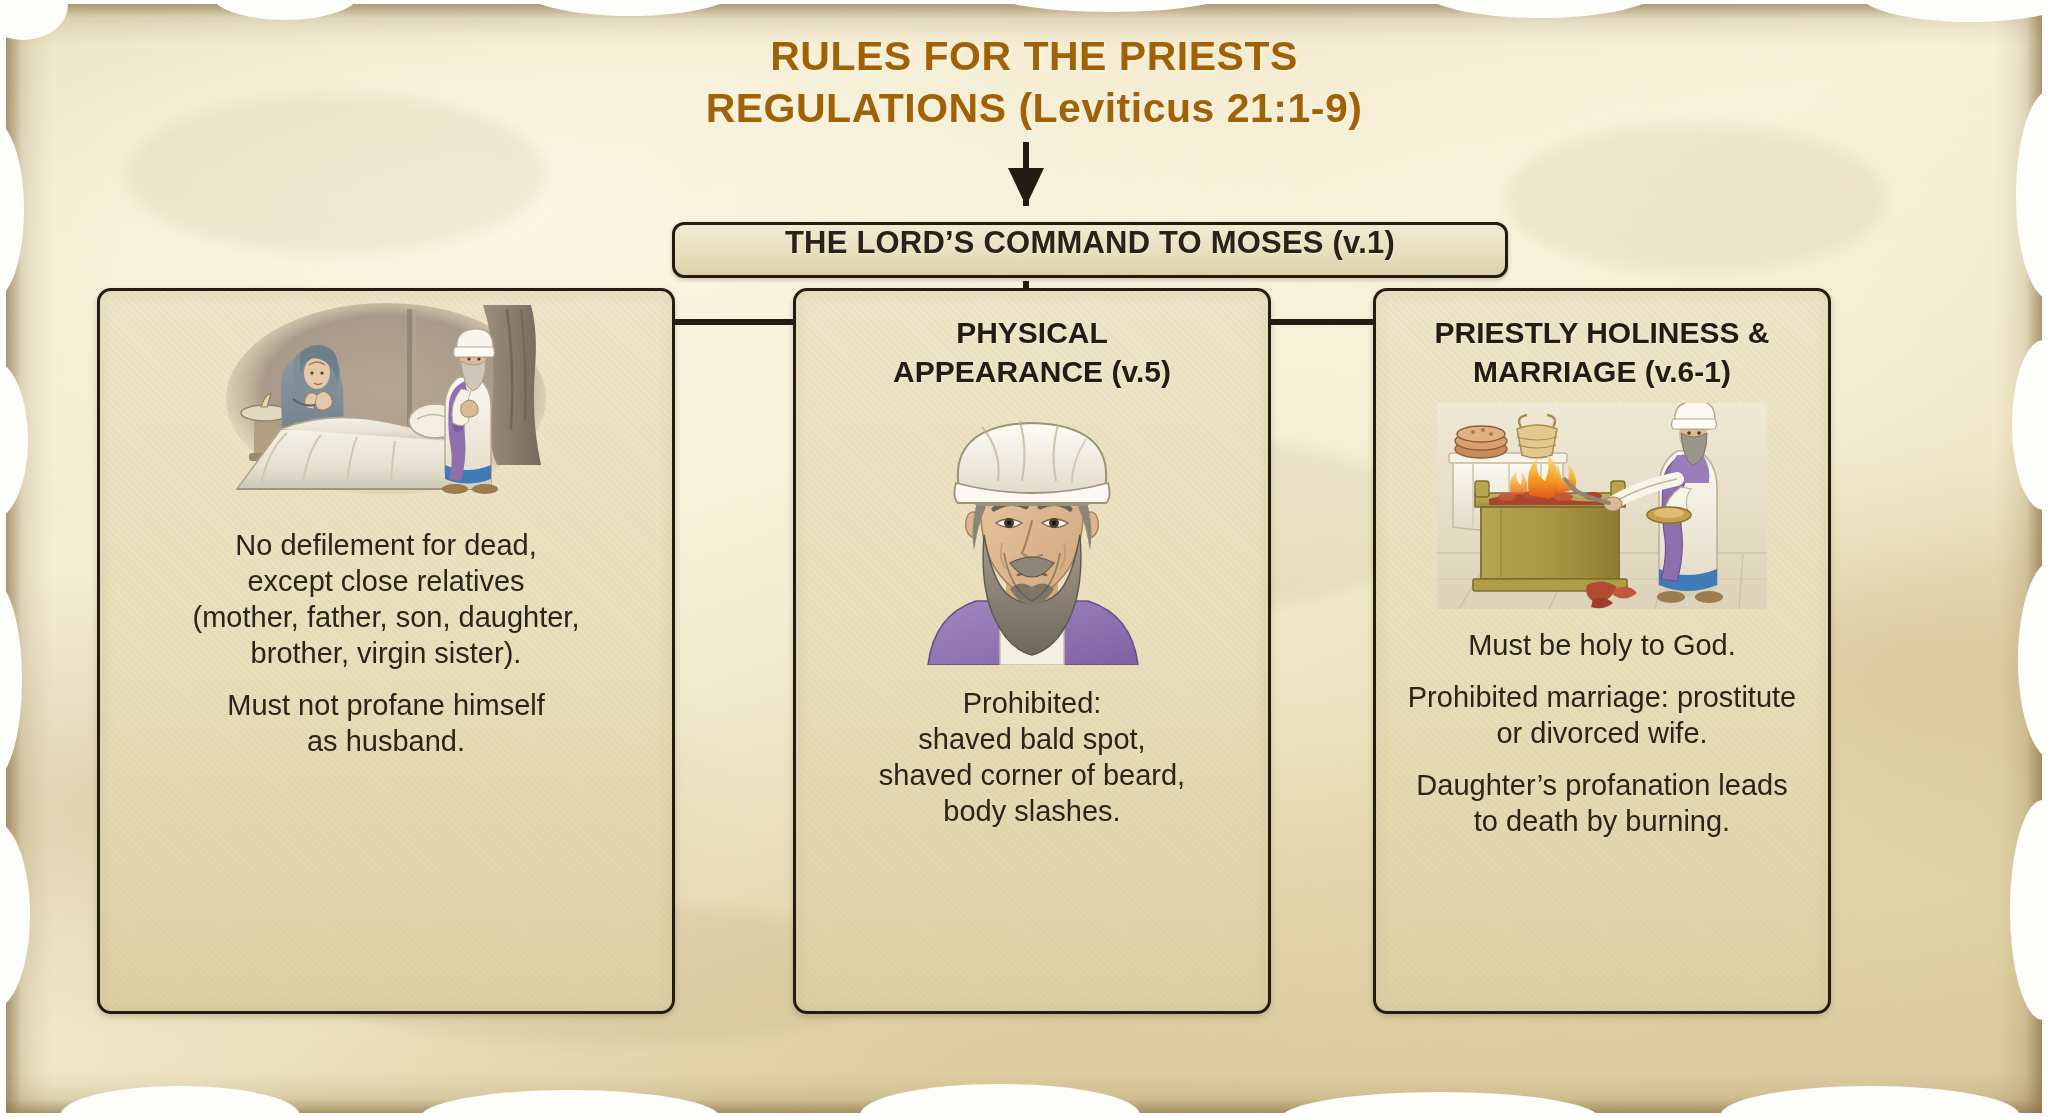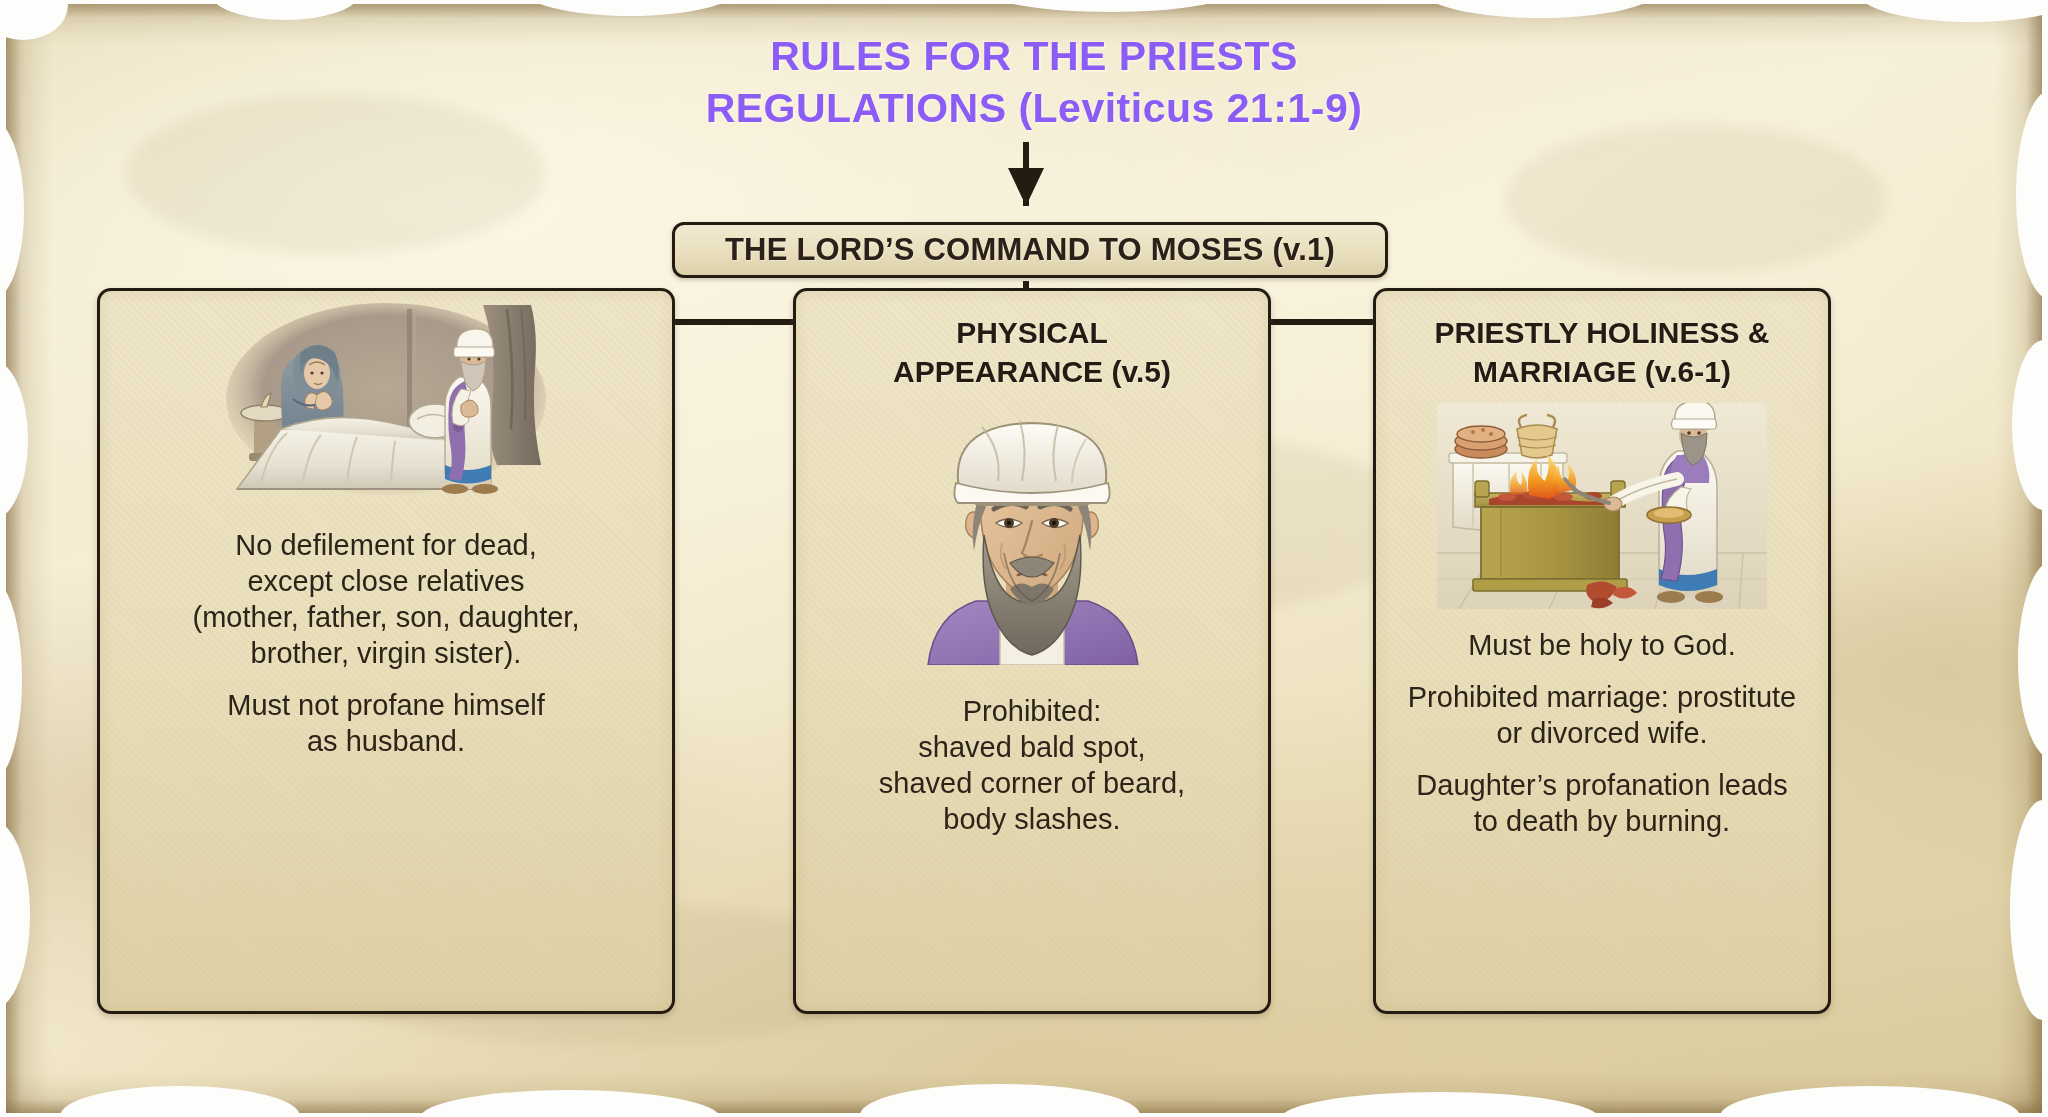--- a/index.html
+++ b/index.html
@@ -69,42 +69,41 @@
     left: 0;
     top: 30px;
     width: 2048px;
     text-align: center;
     z-index: 6;
   }
   .title-line {
     font-weight: bold;
     font-size: 41px;
     letter-spacing: 0.5px;
-    color: #8b5cf6;
+    color: #a16207;
     line-height: 52px;
     text-shadow: 2px 2px 0 rgba(255,250,230,0.55), -1px -1px 0 rgba(255,250,230,0.35);
     padding-left: 20px;
   }
   .title-line .light {
     font-weight: bold;
   }
 
   
   .cmd-box {
     position: absolute;
     left: 672px;
     top: 222px;
-    width: 716px;
+    width: 836px;
     height: 56px;
     box-sizing: border-box;
     border: 3px solid #241b12;
     border-radius: 12px;
     background: linear-gradient(to bottom, #f2ead1 0%, #e9dfbe 55%, #ddd0a9 100%);
     display: flex;
-    align-items: center;
     justify-content: center;
     box-shadow: 0 2px 4px rgba(90,70,38,0.28);
     z-index: 6;
   }
   .cmd-text {
     font-size: 31px;
     font-weight: bold;
     color: #2b211a;
     letter-spacing: 0.2px;
     white-space: nowrap;
@@ -423,21 +422,21 @@
           <path d="M60 78 q-4 -56 74 -58 q78 2 74 58 q-4 20 -22 24 l-104 0 q-18 -4 -22 -24 z" fill="url(#p2turb)" stroke="#9c9279" stroke-width="2"></path>
           <path d="M58 80 q76 20 152 0 q4 14 -2 20 l-148 0 q-6 -6 -2 -20 z" fill="#fbf9f1" stroke="#9c9279" stroke-width="1.8"></path>
           <path d="M84 24 q20 24 16 54" stroke="#c1b79c" stroke-width="2" fill="none" opacity="0.8"></path>
           <path d="M122 18 q8 30 2 60" stroke="#c1b79c" stroke-width="2" fill="none" opacity="0.8"></path>
           <path d="M160 22 q-8 28 -2 56" stroke="#c1b79c" stroke-width="2" fill="none" opacity="0.8"></path>
           <path d="M188 36 q-14 22 -14 44" stroke="#c1b79c" stroke-width="2" fill="none" opacity="0.6"></path>
         </g>
       </svg>
     </div>
 
-    <div class="panel-body" style="margin-top:28px;">
+    <div class="panel-body" style="margin-top:20px;">
       <p style="white-space:pre-line">Prohibited:
 shaved bald spot,
 shaved corner of beard,
 body slashes.</p>
     </div>
   </div>
 
   <div class="panel" id="panel-3">
     <div class="panel-head">
       <div>PRIESTLY HOLINESS &amp;</div>

